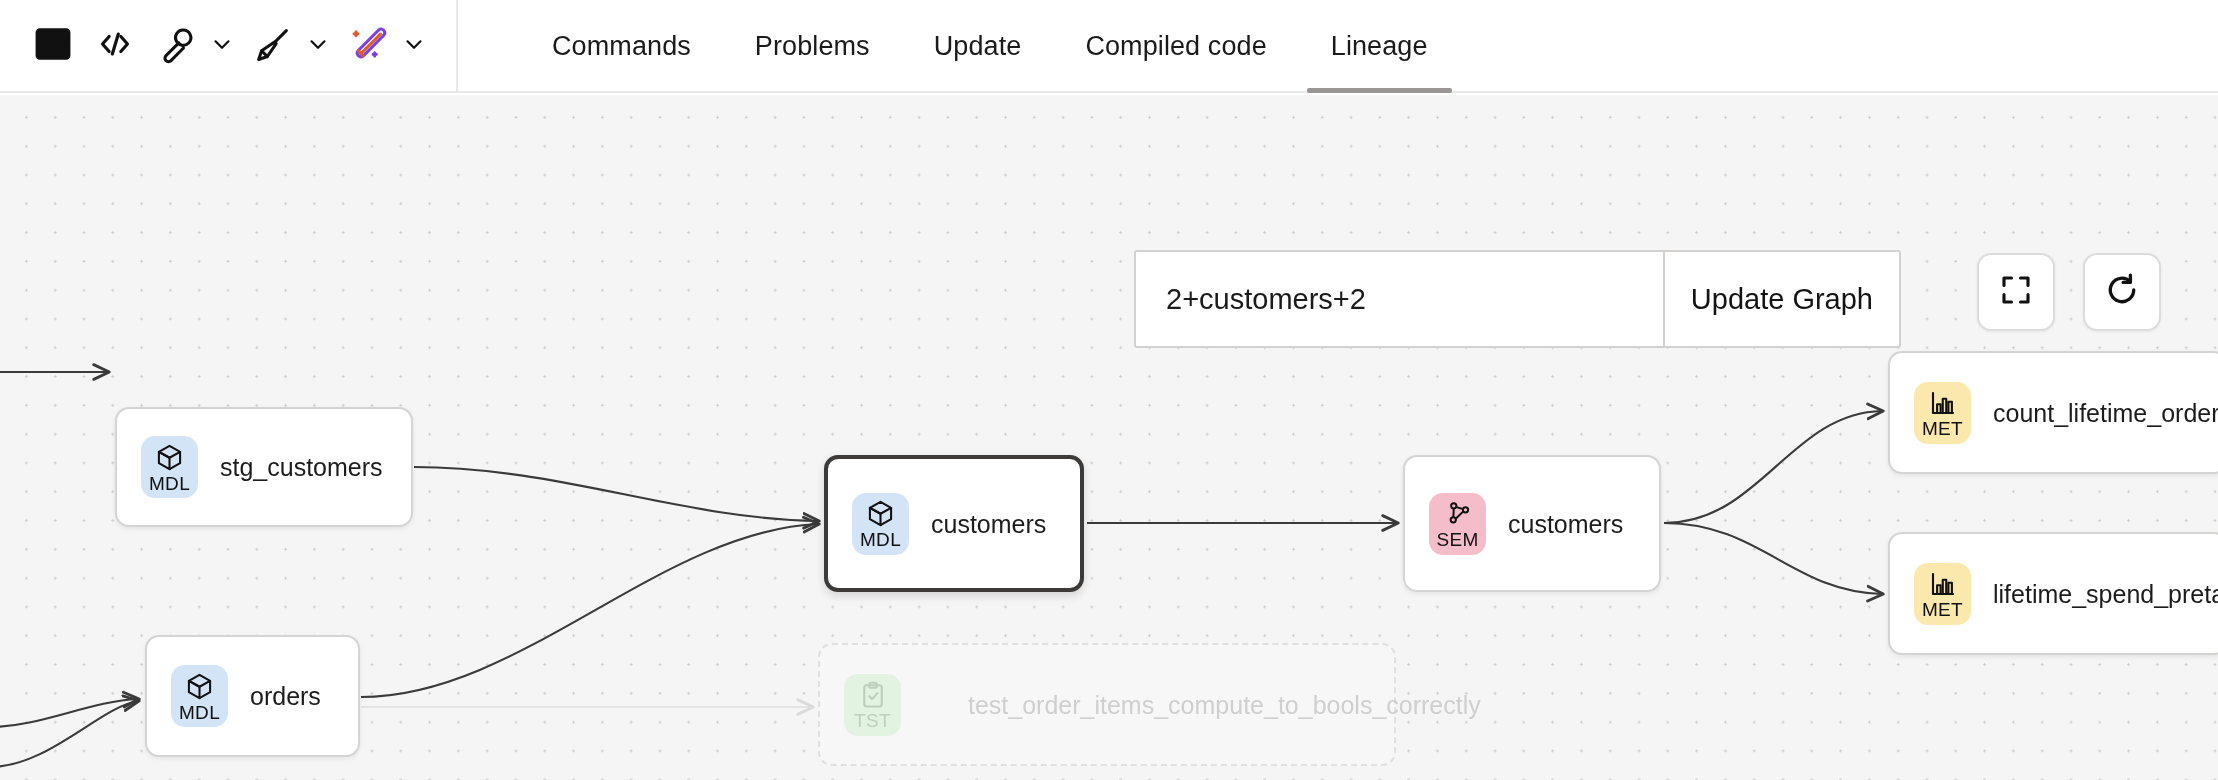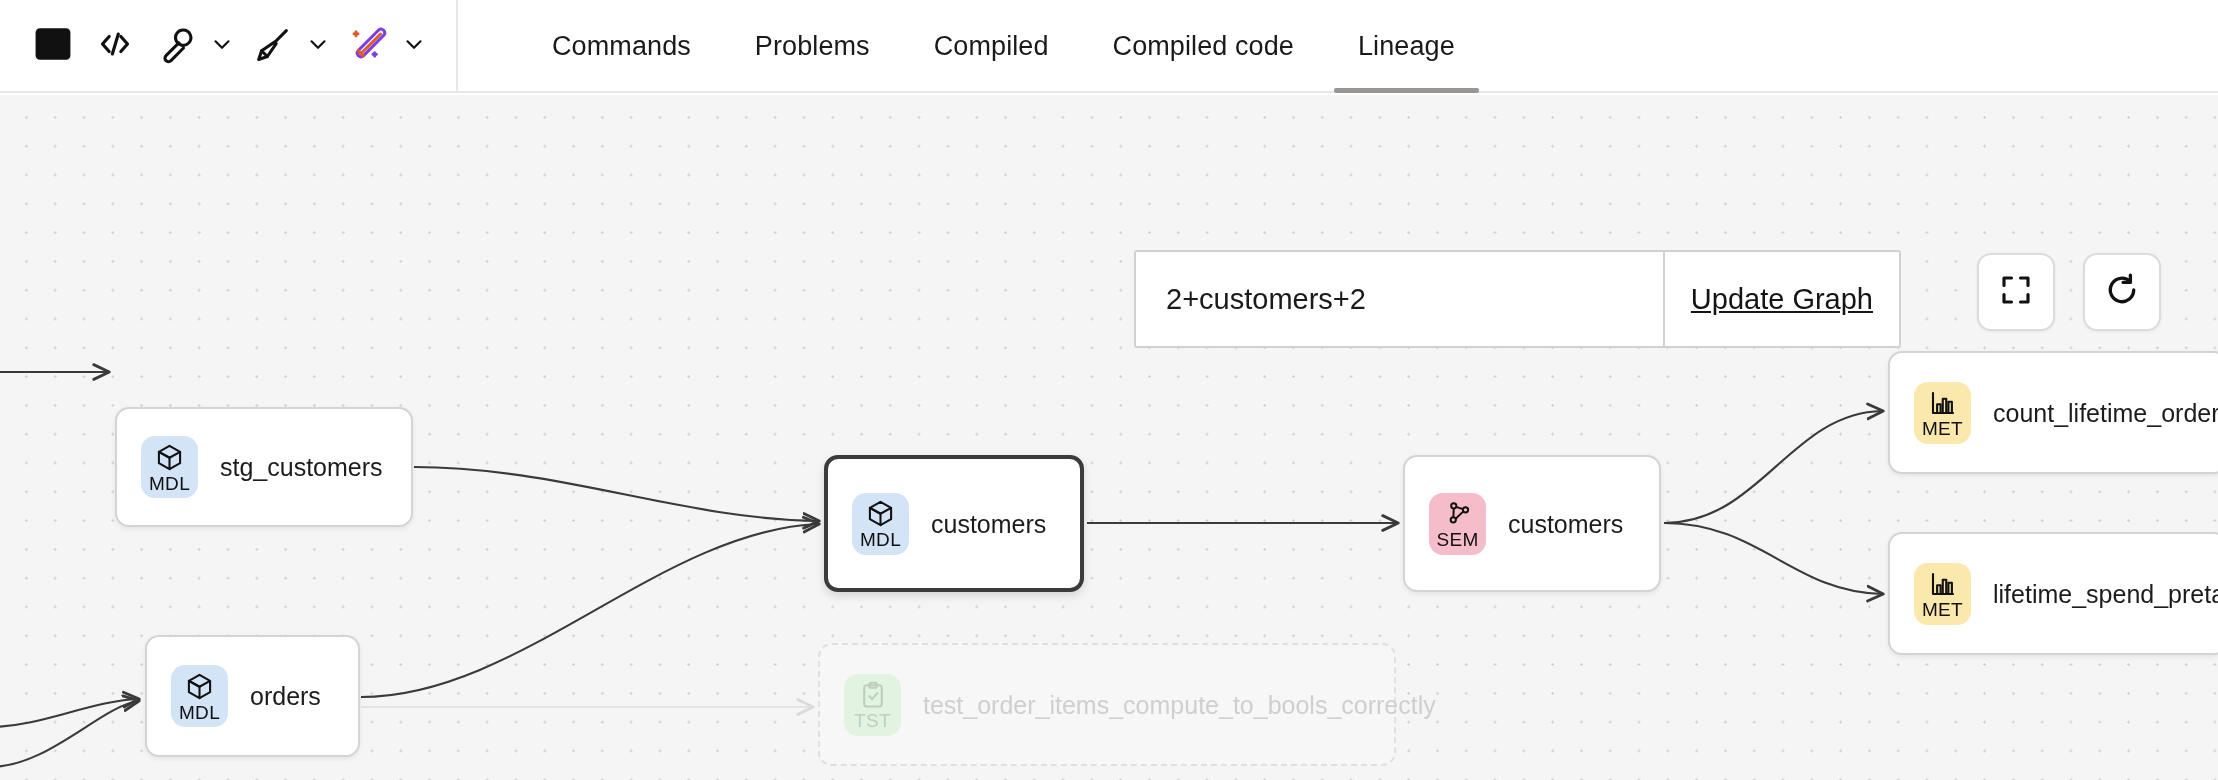--- a/index.html
+++ b/index.html
@@ -104,21 +104,21 @@
   }
   .badge.mdl { background:#d4e4f7; color:#111; }
   .badge.sem { background:#f5bcca; color:#111; }
   .badge.met { background:#fbe8ac; color:#111; }
   .badge.tst { background:#e2f3e2; color:#bdcfbd; }
   .node .label {
     font-size:25px; color:#1c1c1c; line-height:1.28;
     white-space:nowrap;
   }
   .node.dim .label { color:#cfcfcf; white-space:normal; }
-  .node.wrap .label { white-space:normal; }
+  .node.wrap .label { white-space:normal;margin-left:45px; }
 
   
   #search-bar {
     position:absolute; left:1134px; top:155px;
     width:767px; height:98px;
     background:#ffffff;
     border:2px solid #d3d1cf;
     border-radius:3px;
     display:flex; align-items:stretch;
     overflow:hidden;
@@ -131,21 +131,20 @@
     padding-left: 30px;
   }
   #update-graph-btn {
     flex:0 0 auto;
     border-left:2px solid #d3d1cf;
     display:flex; align-items:center; justify-content:center;
     padding: 0 26px;
     font-size:29px; color:#141414;
     background:#ffffff; cursor:pointer;
     white-space:nowrap;
-    text-decoration:underline;
   }
 
   .icon-btn {
     position:absolute;
     width:78px; height:78px;
     background:#ffffff;
     border:2px solid #dedcda;
     border-radius:14px;
     display:flex; align-items:center; justify-content:center;
     cursor:pointer;
@@ -241,21 +240,21 @@
     <div id="tool-divider"></div>
 
     <div id="tabs">
       <div class="tab">
         <span>Commands</span>
       </div>
       <div class="tab">
         <span>Problems</span>
       </div>
       <div class="tab">
-        <span>Compiled</span>
+        <span>Update</span>
       </div>
       <div class="tab">
         <span>Compiled code</span>
       </div>
       <div class="tab active">
         <span>Lineage</span>
       </div>
     </div>
   </div>
 

